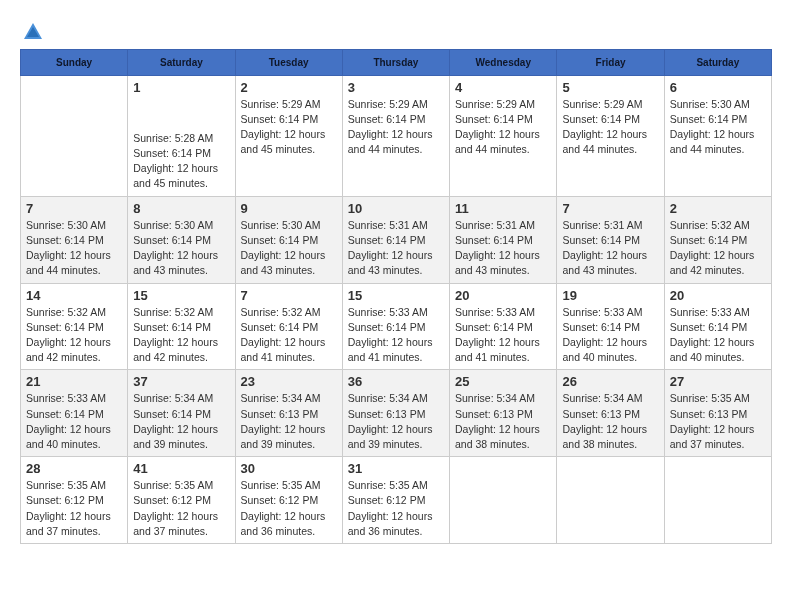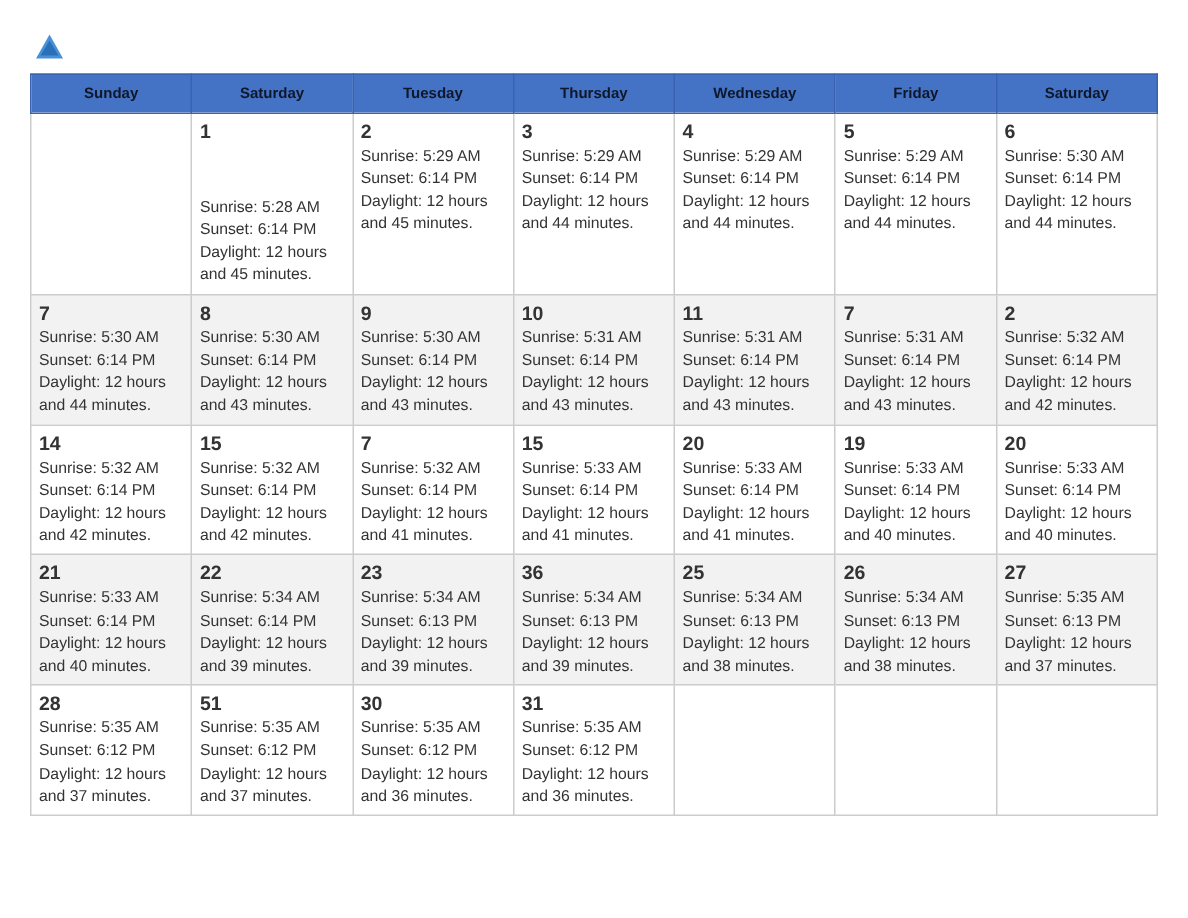--- a/index.html
+++ b/index.html
@@ -243,21 +243,21 @@
         </td>
       </tr>
       <tr>
         <td>
           <span class="day-number">21</span>
           <div class="day-info" style="white-space: pre-line;">Sunrise: 5:33 AM
 Sunset: 6:14 PM
 Daylight: 12 hours and 40 minutes.</div>
         </td>
         <td>
-          <span class="day-number">22</span>
+          <span class="day-number">37</span>
           <div class="day-info" style="white-space: pre-line;">Sunrise: 5:34 AM
 Sunset: 6:14 PM
 Daylight: 12 hours and 39 minutes.</div>
         </td>
         <td>
           <span class="day-number">23</span>
           <div class="day-info" style="white-space: pre-line;">Sunrise: 5:34 AM
 Sunset: 6:13 PM
 Daylight: 12 hours and 39 minutes.</div>
         </td>
@@ -287,21 +287,21 @@
         </td>
       </tr>
       <tr>
         <td>
           <span class="day-number">28</span>
           <div class="day-info" style="white-space: pre-line;">Sunrise: 5:35 AM
 Sunset: 6:12 PM
 Daylight: 12 hours and 37 minutes.</div>
         </td>
         <td>
-          <span class="day-number">51</span>
+          <span class="day-number">41</span>
           <div class="day-info" style="white-space: pre-line;">Sunrise: 5:35 AM
 Sunset: 6:12 PM
 Daylight: 12 hours and 37 minutes.</div>
         </td>
         <td>
           <span class="day-number">30</span>
           <div class="day-info" style="white-space: pre-line;">Sunrise: 5:35 AM
 Sunset: 6:12 PM
 Daylight: 12 hours and 36 minutes.</div>
         </td>

